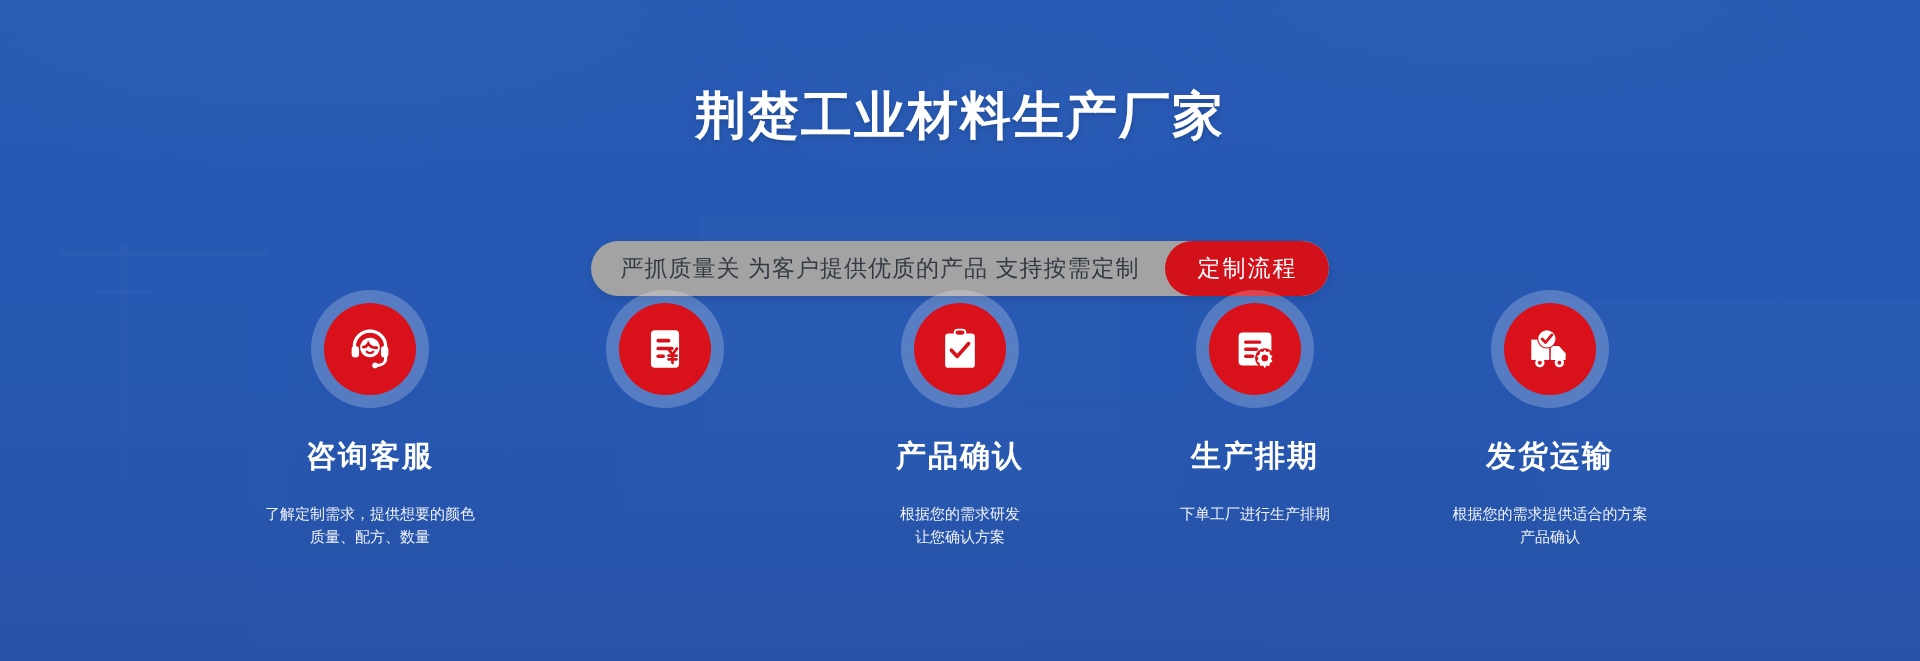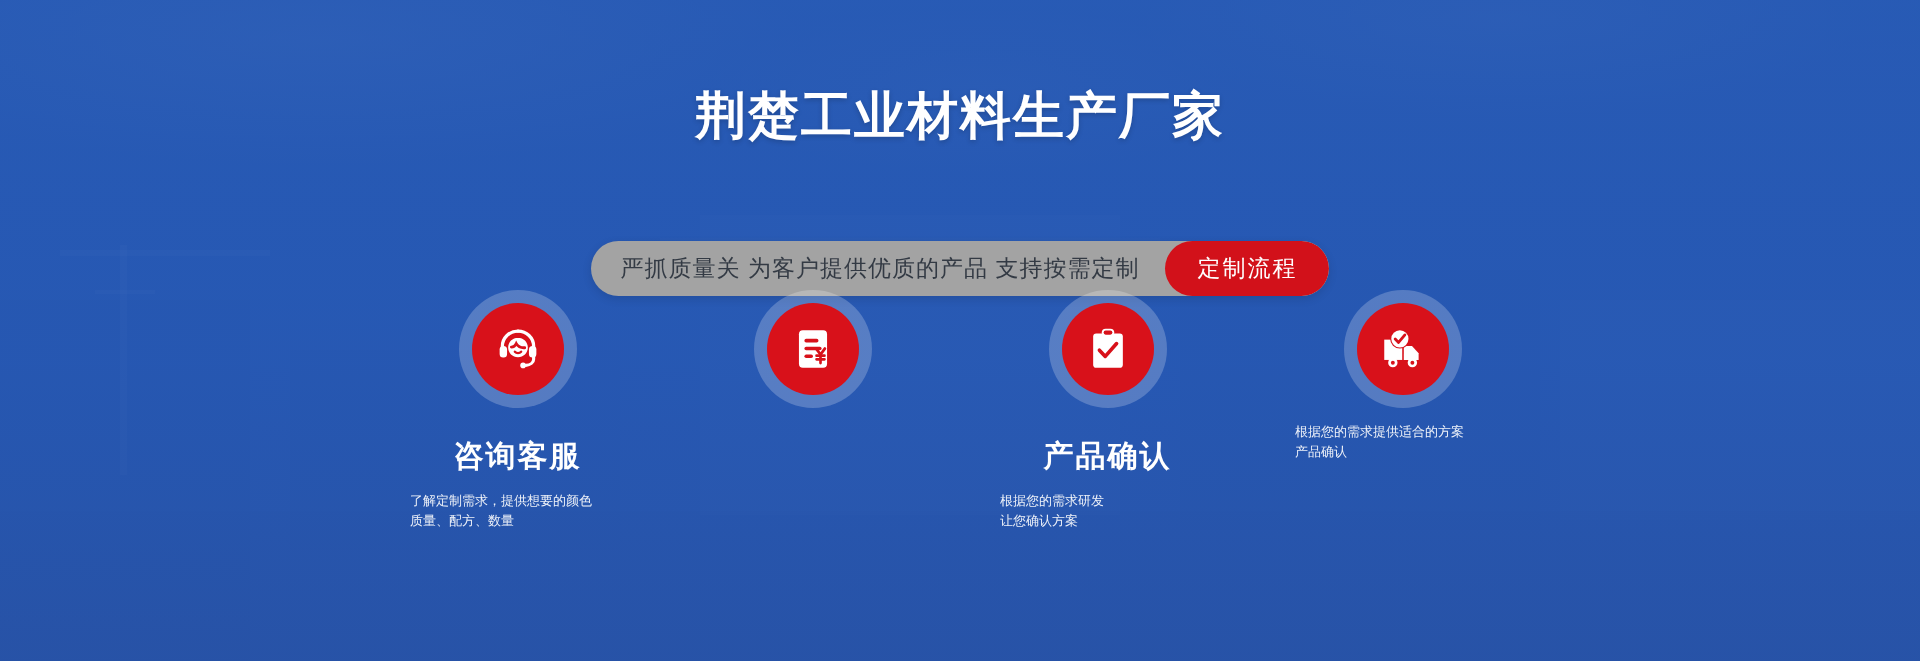--- a/index.html
+++ b/index.html
@@ -161,24 +161,25 @@
   }
   .step-title {
     margin-top: 28px;
     color: #ffffff;
     font-size: 30px;
     font-weight: bold;
     letter-spacing: 2px;
     white-space: nowrap;
   }
   .step-desc {
-    margin-top: 14px;
+    margin-top: 26px;
     color: rgba(255,255,255,0.92);
-    font-size: 13px;
+    font-size: 15px;
     line-height: 1.5;
+    text-align: center;
     width: 215px;
   }
   .step-desc .l2 { display: block; }
 </style>
 </head>
 <body>
 
 <div class="banner">
 
   <div class="bg-photo">
@@ -267,39 +268,62 @@
             </span>
           </div>
         </div>
         <div class="step-title">产品确认</div>
         <div class="step-desc">
           <span>根据您的需求研发</span>
           <span class="l2">让您确认方案</span>
         </div>
       </div>
 
+      <div class="step">
+        <div class="circle-outer">
+          <div class="circle-inner">
+            <span>
+              <svg viewBox="0 0 64 64" fill="none">
+                <rect x="11" y="11" width="42" height="42" rx="5" fill="#ffffff"></rect>
+                <rect x="18" y="21" width="22" height="4.4" rx="2.2" fill="#d8111a"></rect>
+                <rect x="18" y="30" width="18" height="4.4" rx="2.2" fill="#d8111a"></rect>
+                <rect x="18" y="39" width="13" height="4.4" rx="2.2" fill="#d8111a"></rect>
+                <circle cx="44.5" cy="43.5" r="12.5" fill="#d8111a"></circle>
+                <path d="M44.5 32.5l2.1 3.3 3.9-.6 .5 3.9 3.4 2-2 3.4 2 3.4-3.4 2-.5 3.9-3.9-.6-2.1 3.3-2.1-3.3-3.9.6-.5-3.9-3.4-2 2-3.4-2-3.4 3.4-2 .5-3.9 3.9.6z" fill="#ffffff"></path>
+                <circle cx="44.5" cy="43.5" r="4.3" fill="#d8111a"></circle>
+              </svg>
+            </span>
+          </div>
+        </div>
+        <div class="step-title">生产排期</div>
+        <div class="step-desc">
+          <span>下单工厂进行生产排期</span>
+          <span class="l2"></span>
+        </div>
+      </div>
 
       <div class="step">
         <div class="circle-outer">
           <div class="circle-inner">
             <span>
               <svg viewBox="0 0 64 64" fill="none">
                 <path d="M8 20h23v26H8z" fill="#ffffff"></path>
                 <path d="M33 28h10.5l8.5 9.5V46H33z" fill="#ffffff"></path>
                 <circle cx="19" cy="49.5" r="6" fill="#ffffff"></circle>
                 <circle cx="19" cy="49.5" r="2.5" fill="#d8111a"></circle>
                 <circle cx="44" cy="49.5" r="6" fill="#ffffff"></circle>
                 <circle cx="44" cy="49.5" r="2.5" fill="#d8111a"></circle>
                 <circle cx="28" cy="19" r="12.5" fill="#d8111a"></circle>
                 <circle cx="28" cy="19" r="11" fill="#ffffff"></circle>
                 <path d="M22 19.2l4.3 4.4L34.4 14" stroke="#d8111a" stroke-width="3.6" stroke-linecap="round" stroke-linejoin="round" fill="none"></path>
               </svg>
             </span>
           </div>
         </div>
+        <div class="step-title">发货运输</div>
         <div class="step-desc">
           <span>根据您的需求提供适合的方案</span>
           <span class="l2">产品确认</span>
         </div>
       </div>
 
     </div>
   </div>
 </div>
 

